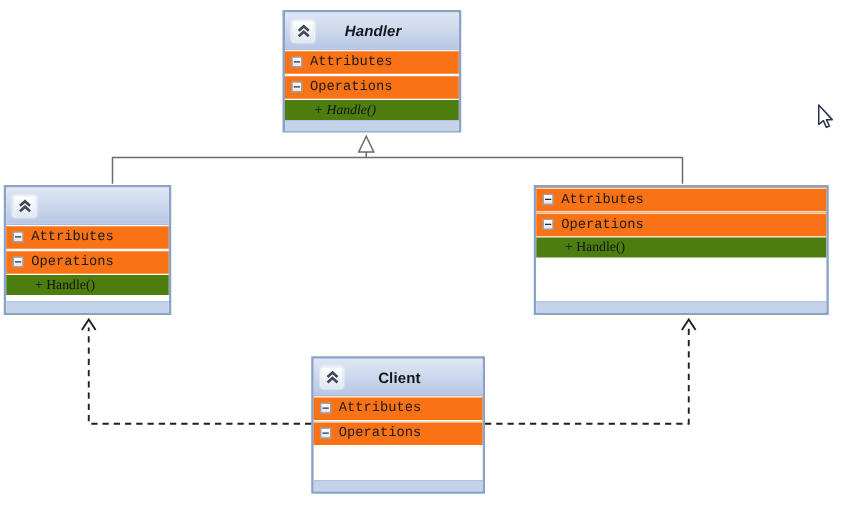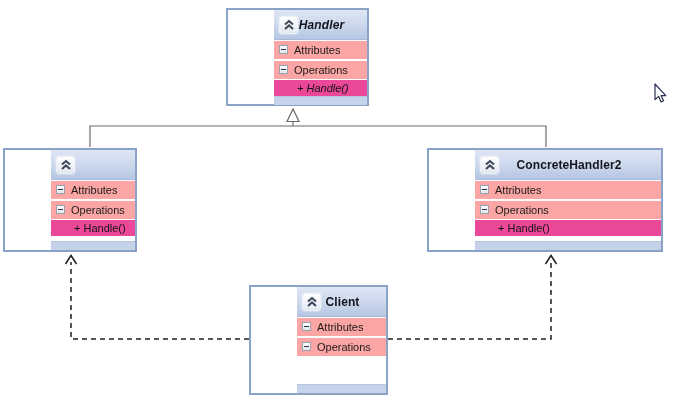--- a/index.html
+++ b/index.html
@@ -1,42 +1,42 @@
 <!DOCTYPE html>
 <html><head>
 <meta charset="utf-8">
 <style>
   html,body{margin:0;padding:0;}
   body{background:#fff;font-family:"Liberation Sans",sans-serif;}
   .canvas{position:relative;width:675px;height:406px;background:#ffffff;overflow:hidden;}
 
   .uml-class{
     position:absolute;display:flex;flex-direction:column;
-    background:#fff;border:2px solid #8ba2c7;box-sizing:border-box;padding-left:46px;
+    background:#fff;border:2px solid #8ba2c7;box-sizing:border-box;
   }
   .cls-header{
     height:30px;flex:0 0 30px;display:flex;align-items:center;padding:0 5px;
     background:linear-gradient(#dfe6f4 0%,#ccd8ec 50%,#b6c6e4 100%);
     border-bottom:1px solid #a9bbdb;box-sizing:border-box;
   }
   .cls-title{
     flex:1;text-align:center;font-size:12px;font-weight:bold;color:#14161c;
     padding-right:17px; 
     letter-spacing:0.1px;
   }
   .uml-class.abstract .cls-title{font-style:italic;}
   .collapse-btn{
     width:17px;height:16px;flex:0 0 17px;display:flex;align-items:center;justify-content:center;
     background:linear-gradient(#ffffff,#e3e8f0);border:1px solid #eef2f8;border-radius:3px;
     box-shadow:0 0 2px rgba(255,255,255,0.9);cursor:pointer;
   }
   .row{display:flex;align-items:center;gap:6px;padding:0 4px 0 5px;font-size:11px;color:#1b1b1b;box-sizing:border-box;}
-  .row.section{height:20px;flex:0 0 20px;background:#fca5a5;border-bottom:1px solid #ffffff;box-shadow:inset 0 1px 0 #fafbfc;}
+  .row.section{height:20px;flex:0 0 20px;background:#f97316;border-bottom:1px solid #ffffff;box-shadow:inset 0 1px 0 #fafbfc;font-family:Liberation Mono, monospace;}
   .member-area{flex:1;background:#ffffff;display:flex;flex-direction:column;}
-  .row.member{height:16px;flex:0 0 16px;background:#ec4899;padding-left:23px;color:#141414;}
+  .row.member{height:16px;flex:0 0 16px;background:#4d7c0f;padding-left:23px;color:#141414;font-family:Liberation Serif, serif;}
   .uml-class.abstract .row.member{font-style:italic;}
   .minus-box{
     position:relative;width:9px;height:9px;flex:0 0 9px;box-sizing:border-box;
     border:1px solid #98a2ae;background:linear-gradient(#ffffff,#e2e6ea);
   }
   .minus-box::after{
     content:"";position:absolute;left:1px;right:1px;top:3px;height:1px;background:#243047;
   }
   .strip{height:8px;flex:0 0 8px;background:#c5d3ea;border-top:1px solid #b3c3e0;}
 
@@ -96,31 +96,20 @@
     </div>
     <div class="member-area">
       <div class="row member">
         <span>+ Handle()</span>
       </div>
     </div>
     <div class="strip"></div>
   </div>
 
   <div class="uml-class" style="left:427px;top:148px;width:236px;height:104px;">
-    <div class="cls-header">
-      <span class="collapse-btn">
-        <svg width="12" height="12" viewBox="0 0 12 12">
-            <g fill="none" stroke="#3d4757" stroke-width="2">
-              <path d="M2 5.6 L6 2 L10 5.6"></path>
-              <path d="M2 10 L6 6.4 L10 10"></path>
-            </g>
-          </svg>
-      </span>
-      <span class="cls-title">ConcreteHandler2</span>
-    </div>
     <div class="row section">
       <span class="minus-box"></span>
       <span>Attributes</span>
     </div>
     <div class="row section">
       <span class="minus-box"></span>
       <span>Operations</span>
     </div>
     <div class="member-area">
       <div class="row member">

